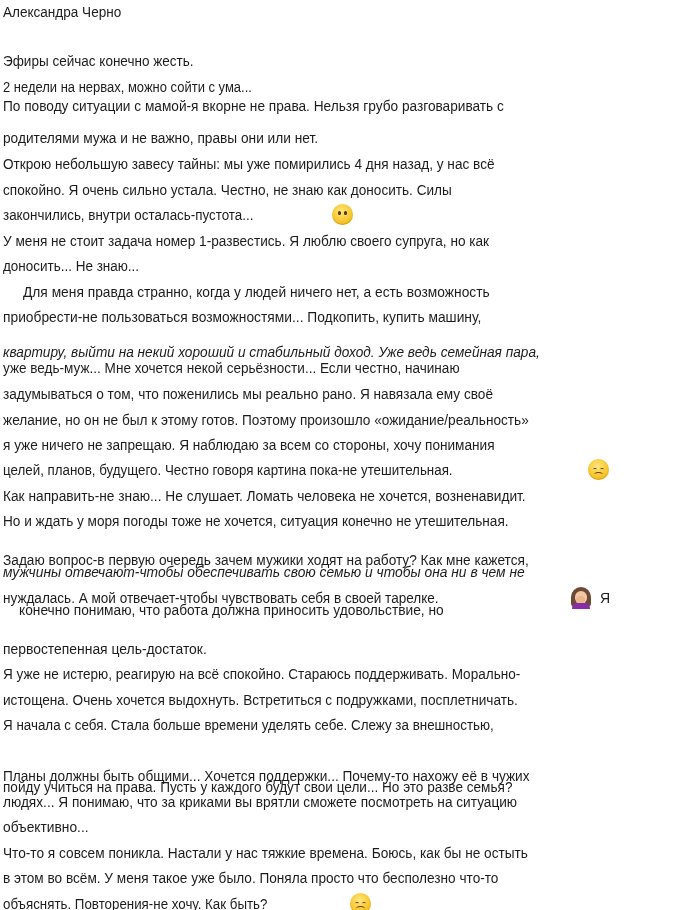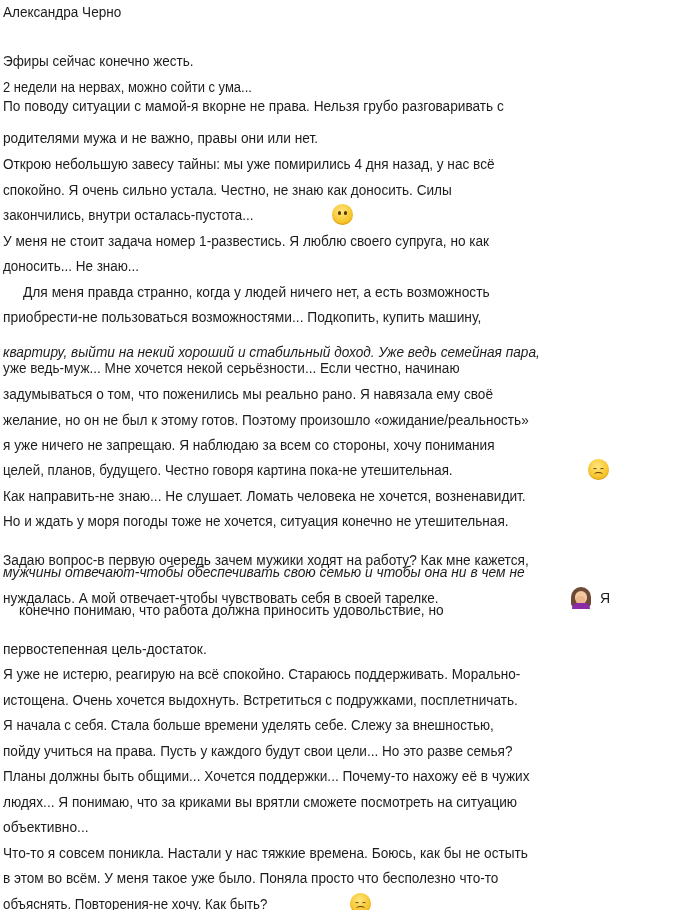--- a/index.html
+++ b/index.html
@@ -59,21 +59,21 @@
           <span class="hair"></span>
           <span class="face"></span>
           <span class="hand"></span>
           <span class="body"></span>
         </span><span class="txt" style="position: absolute; left: 597px;">Я</span></div>
       <div class="line" style="top: 598px; margin-left: 16px;"><span class="txt" style="transform: scaleX(0.9811);">конечно понимаю, что работа должна приносить удовольствие, но</span></div>
       <div class="line" style="top: 637px; text-align: right;"><span class="txt" style="transform: scaleX(0.9921);">первостепенная цель-достаток.</span></div>
       <div class="line" style="top: 662px;"><span class="txt" style="transform: scaleX(0.9679);">Я уже не истерю, реагирую на всё спокойно. Стараюсь поддерживать. Морально-</span></div>
       <div class="line" style="top: 688px;"><span class="txt" style="transform: scaleX(0.9749);">истощена. Очень хочется выдохнуть. Встретиться с подружками, посплетничать.</span></div>
       <div class="line" style="top: 713px;"><span class="txt" style="transform: scaleX(0.9565);">Я начала с себя. Стала больше времени уделять себе. Слежу за внешностью,</span></div>
-      <div class="line" style="top: 739px;"><span class="txt" style="transform: scaleX(0.9704);">пойду учиться на права. Пусть у каждого будут свои цели... Но это разве семья?</span></div>
+      <div class="line" style="top: 775px;"><span class="txt" style="transform: scaleX(0.9704);">пойду учиться на права. Пусть у каждого будут свои цели... Но это разве семья?</span></div>
       <div class="line" style="top: 764px;"><span class="txt" style="transform: scaleX(0.975);">Планы должны быть общими... Хочется поддержки... Почему-то нахожу её в чужих</span></div>
       <div class="line" style="top: 790px;"><span class="txt" style="transform: scaleX(0.9753);">людях... Я понимаю, что за криками вы врятли сможете посмотреть на ситуацию</span></div>
       <div class="line" style="top: 815px;"><span class="txt" style="transform: scaleX(0.9831);">объективно...</span></div>
       <div class="line" style="top: 841px;"><span class="txt" style="transform: scaleX(0.9761);">Что-то я совсем поникла. Настали у нас тяжкие времена. Боюсь, как бы не остыть</span></div>
       <div class="line" style="top: 866px;"><span class="txt" style="transform: scaleX(0.9733);">в этом во всём. У меня такое уже было. Поняла просто что бесполезно что-то</span></div>
       <div class="line" style="top: 892px;"><span class="txt" style="transform: scaleX(0.952);">объяснять. Повторения-не хочу. Как быть?</span><span class="emoji sad" style="left: 347px;">
           <span class="eye2"></span>
         </span></div>
     </div>
 </div>

